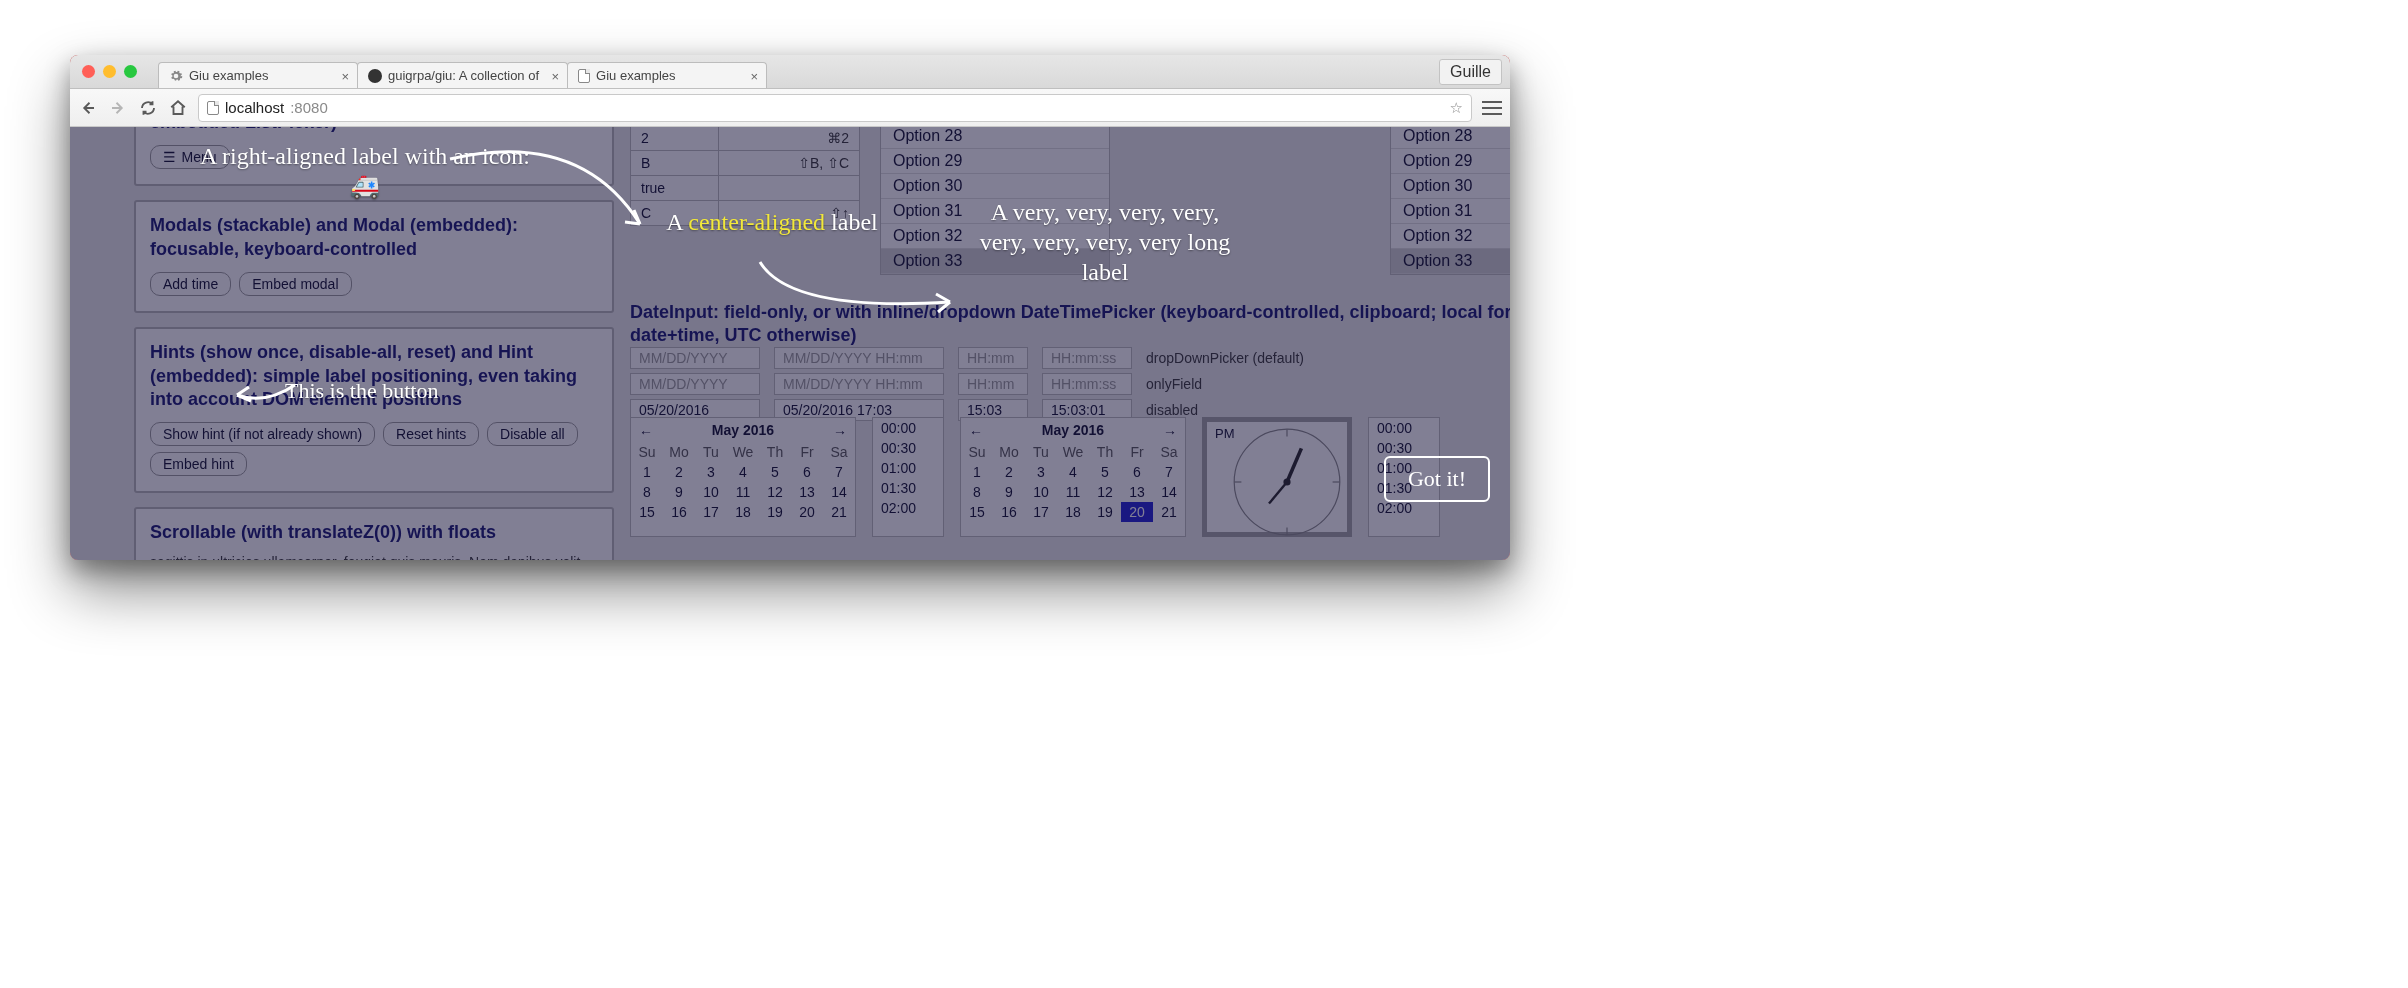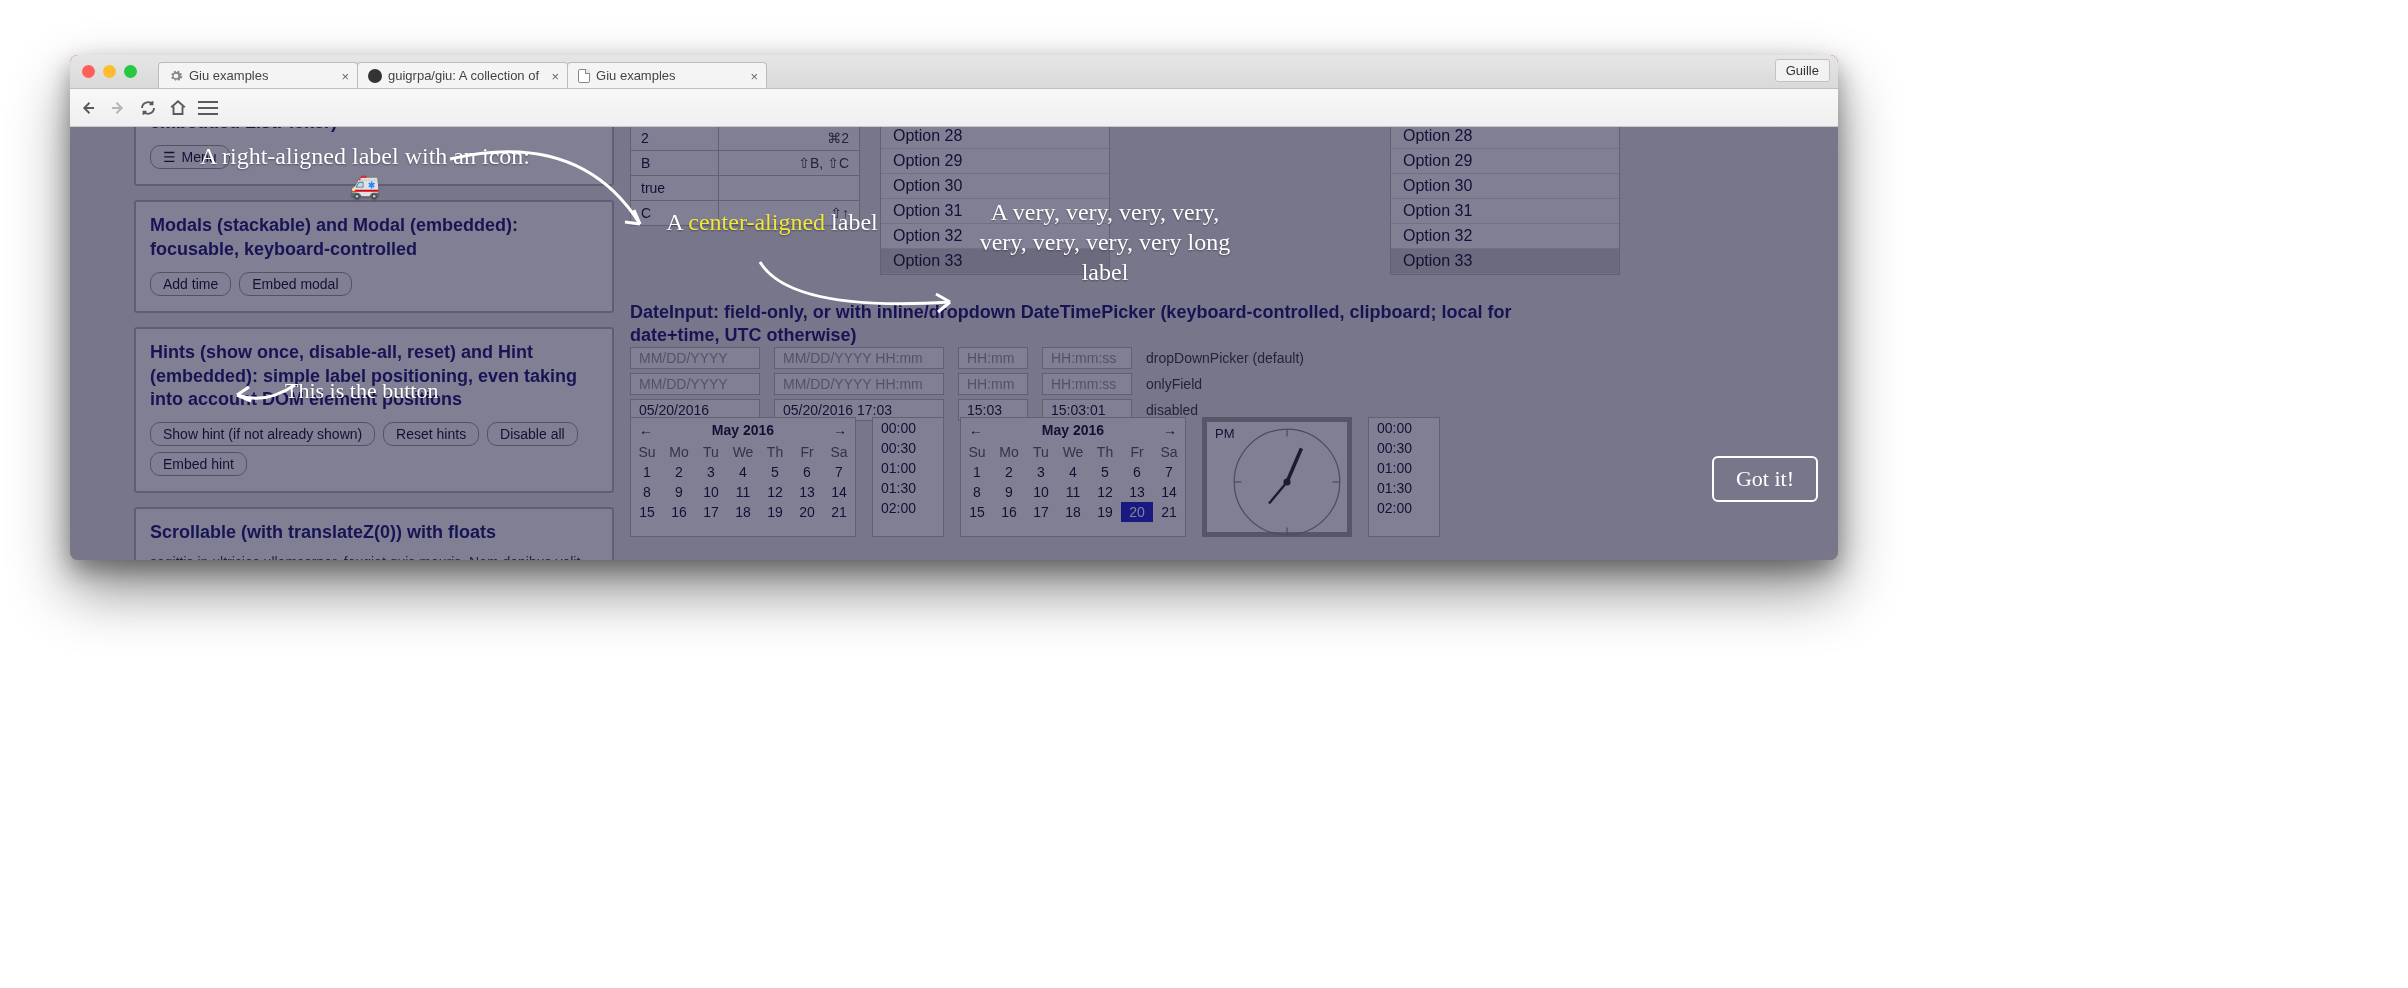--- a/index.html
+++ b/index.html
@@ -1,33 +1,33 @@
 <!DOCTYPE html>
 <html><head>
 <meta charset="utf-8">
 <style>
   * { box-sizing: border-box; margin: 0; padding: 0; }
   html, body { width: 2408px; height: 988px; background: transparent; font-family: "Helvetica Neue", Arial, sans-serif; }
   .stage { position: relative; width: 2408px; height: 988px; }
-  .shadow { position: absolute; left: 70px; top: 55px; width: 1768px; height: 505px; border-radius: 8px; box-shadow: 0 30px 60px rgba(0,0,0,0.45), 0 10px 25px rgba(0,0,0,0.35); background: #b91c1c; overflow: hidden; }
+  .shadow { position: absolute; left: 70px; top: 55px; width: 1440px; height: 505px; border-radius: 8px; box-shadow: 0 30px 60px rgba(0,0,0,0.45), 0 10px 25px rgba(0,0,0,0.35); background: #b91c1c; overflow: hidden; }
 
   
   .tabbar { height: 34px; background: linear-gradient(#e6e6e6, #d9d9d9); display: flex; align-items: flex-end; padding-left: 8px; position: relative; border-bottom: 1px solid #bfbfbf; }
   .traffic { position: absolute; left: 12px; top: 10px; display: flex; gap: 8px; }
   .dot { width: 13px; height: 13px; border-radius: 50%; }
   .dot.red { background:#ff5f57; } .dot.yellow { background:#ffbd2e; } .dot.green { background:#28c840; }
   .tabs { display: flex; margin-left: 80px; height: 30px; align-items: flex-end; }
   .tab { background: #f4f4f4; border: 1px solid #bcbcbc; border-bottom: none; border-top-left-radius: 4px; border-top-right-radius: 4px; padding: 5px 28px 5px 10px; font-size: 13px; color: #444; display:flex; align-items:center; gap:6px; margin-right: -1px; position: relative; min-width: 200px; }
   .tab .favicon { width:14px; height:14px; display:inline-block; }
   .tab .close { position:absolute; right:8px; top:6px; font-size:13px; color:#666; }
   .gear { width:14px; height:14px; }
   .ghicon { width:14px; height:14px; border-radius:50%; background:#333; display:inline-block; }
   .page-icon { width:12px; height:14px; border:1px solid #888; border-radius:2px; display:inline-block; position:relative; background:#fff;}
   .page-icon::before { content:""; position:absolute; right:-1px; top:-1px; width:4px; height:4px; background:#e6e6e6; border-left:1px solid #888; border-bottom:1px solid #888;}
-  .user-btn { position:absolute; right:8px; top:4px; background:#f2f2f2; border:1px solid #c3c3c3; border-radius:3px; padding:3px 10px; font-size:13px; color:#333;}
+  .user-btn { position:absolute; right:8px; top:4px; background:#f2f2f2; border:1px solid #c3c3c3; border-radius:3px; padding:3px 10px; font-size:16px; color:#333;}
   
   .toolbar { height: 38px; background: linear-gradient(#f8f8f8,#efefef); border-bottom:1px solid #c9c9c9; display:flex; align-items:center; padding:0 8px; gap:10px; }
   .tb-icon { width:20px; height:20px; color:#5a5a5a; display:flex; align-items:center; justify-content:center; }
   .urlbar { flex:1; height:28px; background:#fff; border:1px solid #c9c9c9; border-radius:4px; display:flex; align-items:center; padding:0 8px; font-size:15px; color:#222; gap:6px; }
   .urlbar .port { color:#8a8a8a; }
   .urlbar .star { margin-left:auto; color:#8a8a8a; }
   .burger { width:24px; }
   .burger div { height:2px; background:#5a5a5a; margin:4px 0; }
 
   
@@ -133,20 +133,26 @@
       <div class="tb-icon">
           <svg width="18" height="18" viewBox="0 0 24 24" fill="none" stroke="#5a5a5a" stroke-width="2.5">
             <path d="M4 12a8 8 0 0114-5M20 12a8 8 0 01-14 5M18 3v4h-4M6 21v-4h4"></path>
           </svg>
         </div>
       <div class="tb-icon">
           <svg width="18" height="18" viewBox="0 0 24 24" fill="none" stroke="#5a5a5a" stroke-width="2.5">
             <path d="M3 11l9-8 9 8M6 10v10h12V10"></path>
           </svg>
         </div>
+      <div class="urlbar">
+        <span class="page-icon"></span>
+        <span>localhost</span>
+          <span class="port">:8080</span>
+        <span class="star">☆</span>
+      </div>
       <div class="tb-icon">
           <div class="burger">
             <div></div>
             <div></div>
             <div></div>
           </div>
         </div>
     </div>
 
     <div class="content">

